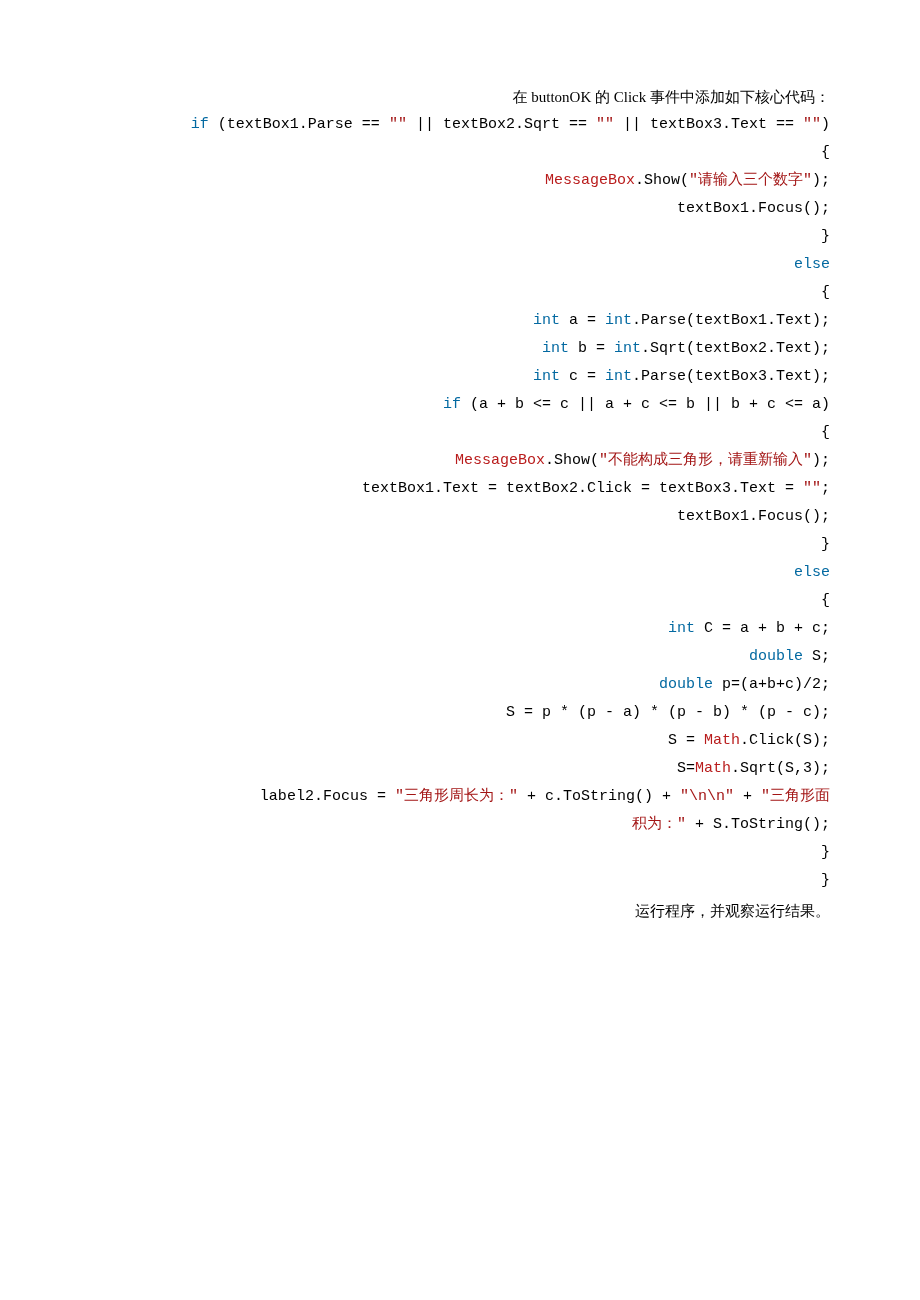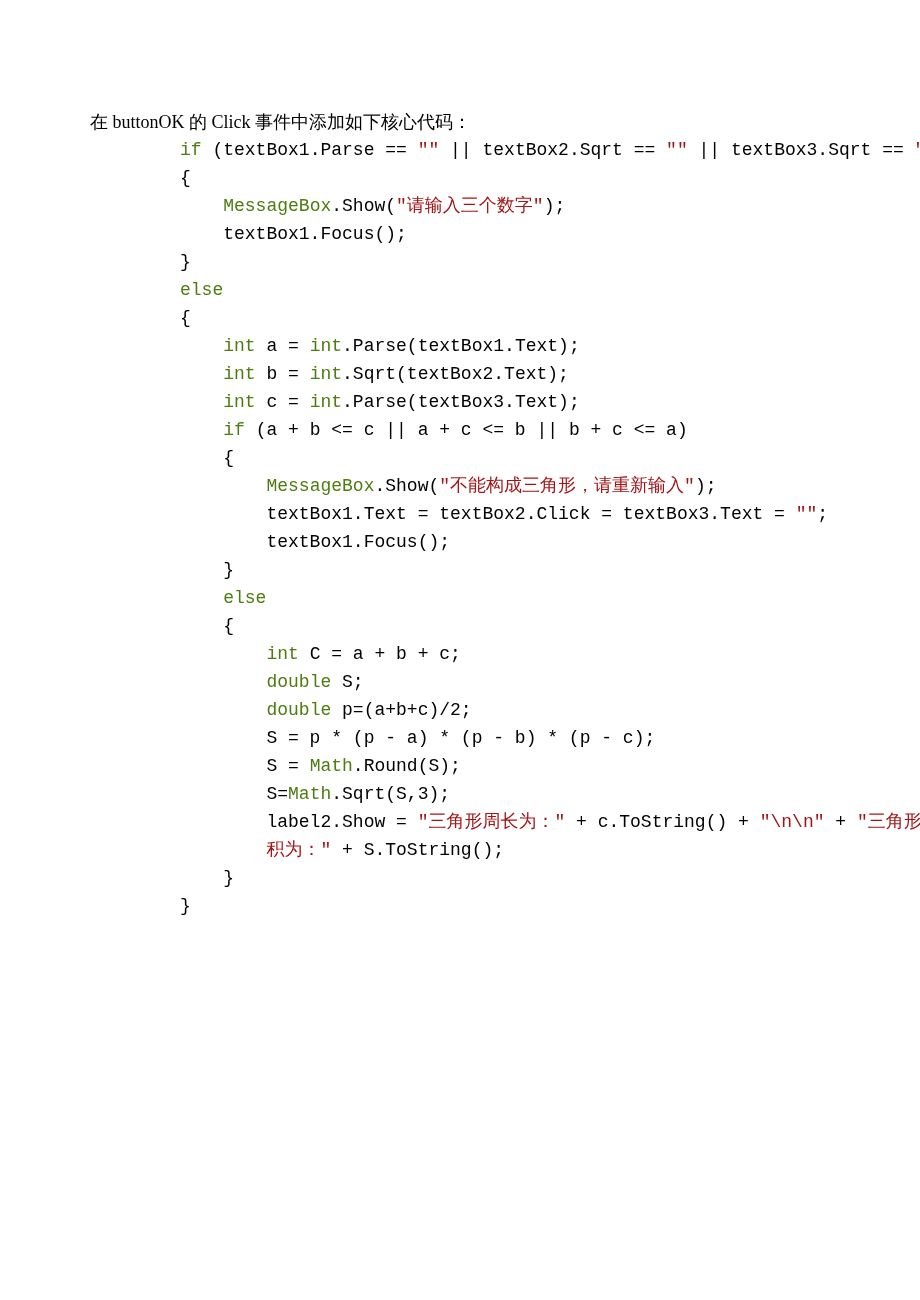--- a/index.html
+++ b/index.html
@@ -3,54 +3,55 @@
 <meta charset="utf-8">
 <style>
   body {
     margin: 0;
     padding: 0;
     background: #ffffff;
     font-family: "SimSun", "Times New Roman", serif;
     width: 920px;
   }
   .page {
-    padding: 108px 90px 60px 90px;
-    font-size: 18px;
+    padding: 83px 90px 60px 90px;
+    font-size: 15px;
     line-height: 28px;
     color: #000;
+    text-align: right;
   }
   .intro {
     font-family: "SimSun", "Times New Roman", serif;
   }
   .en {
     font-family: "Times New Roman", serif;
   }
   .code {
     font-family: "SimSun", "Courier New", monospace;
     white-space: pre;
     margin-left: 90px;
   }
-  .kw { color: #4d7c0f; }
-  .ty { color: #4d7c0f; }
+  .kw { color: #0369a1; }
+  .ty { color: #b91c1c; }
   .str { color: #a31515; }
   .footer {
     margin-top: 2px;
     font-family: "SimSun", serif;
   }
 </style>
 </head>
 <body>
 
 <div class="page">
 
   <div class="intro">
     <span>在 </span><span class="en">buttonOK </span><span>的 </span><span class="en">Click </span><span>事件中添加如下核心代码：</span>
   </div>
 
-  <div class="code"><span class="kw">if</span><span> (textBox1.Parse == </span><span class="str">""</span><span> || textBox2.Sqrt == </span><span class="str">""</span><span> || textBox3.Sqrt == </span><span class="str">""</span><span>)</span>
+  <div class="code"><span class="kw">if</span><span> (textBox1.Parse == </span><span class="str">""</span><span> || textBox2.Sqrt == </span><span class="str">""</span><span> || textBox3.Text == </span><span class="str">""</span><span>)</span>
 <span>{</span>
 <span>    </span><span class="ty">MessageBox</span><span>.Show(</span><span class="str">"请输入三个数字"</span><span>);</span>
 <span>    textBox1.Focus();</span>
 <span>}</span>
 <span class="kw">else</span>
 <span>{</span>
 <span>    </span><span class="kw">int</span><span> a = </span><span class="kw">int</span><span>.Parse(textBox1.Text);</span>
 <span>    </span><span class="kw">int</span><span> b = </span><span class="kw">int</span><span>.Sqrt(textBox2.Text);</span>
 <span>    </span><span class="kw">int</span><span> c = </span><span class="kw">int</span><span>.Parse(textBox3.Text);</span>
 <span>    </span><span class="kw">if</span><span> (a + b &lt;= c || a + c &lt;= b || b + c &lt;= a)</span>
@@ -58,21 +59,22 @@
 <span>        </span><span class="ty">MessageBox</span><span>.Show(</span><span class="str">"不能构成三角形，请重新输入"</span><span>);</span>
 <span>        textBox1.Text = textBox2.Click = textBox3.Text = </span><span class="str">""</span><span>;</span>
 <span>        textBox1.Focus();</span>
 <span>    }</span>
 <span>    </span><span class="kw">else</span>
 <span>    {</span>
 <span>        </span><span class="kw">int</span><span> C = a + b + c;</span>
 <span>        </span><span class="kw">double</span><span> S;</span>
 <span>        </span><span class="kw">double</span><span> p=(a+b+c)/2;</span>
 <span>        S = p * (p - a) * (p - b) * (p - c);</span>
-<span>        S = </span><span class="ty">Math</span><span>.Round(S);</span>
+<span>        S = </span><span class="ty">Math</span><span>.Click(S);</span>
 <span>        S=</span><span class="ty">Math</span><span>.Sqrt(S,3);</span>
-<span>        label2.Show = </span><span class="str">"三角形周长为："</span><span> + c.ToString() + </span><span class="str">"\n\n"</span><span> + </span><span class="str">"三角形面</span>
+<span>        label2.Focus = </span><span class="str">"三角形周长为："</span><span> + c.ToString() + </span><span class="str">"\n\n"</span><span> + </span><span class="str">"三角形面</span>
 <span class="str">        </span><span class="str">积为："</span><span> + S.ToString();</span>
 <span>    }</span>
 <span>}</span></div>
 
+  <div class="footer">运行程序，并观察运行结果。</div>
 
 </div>
 
 </body></html>

